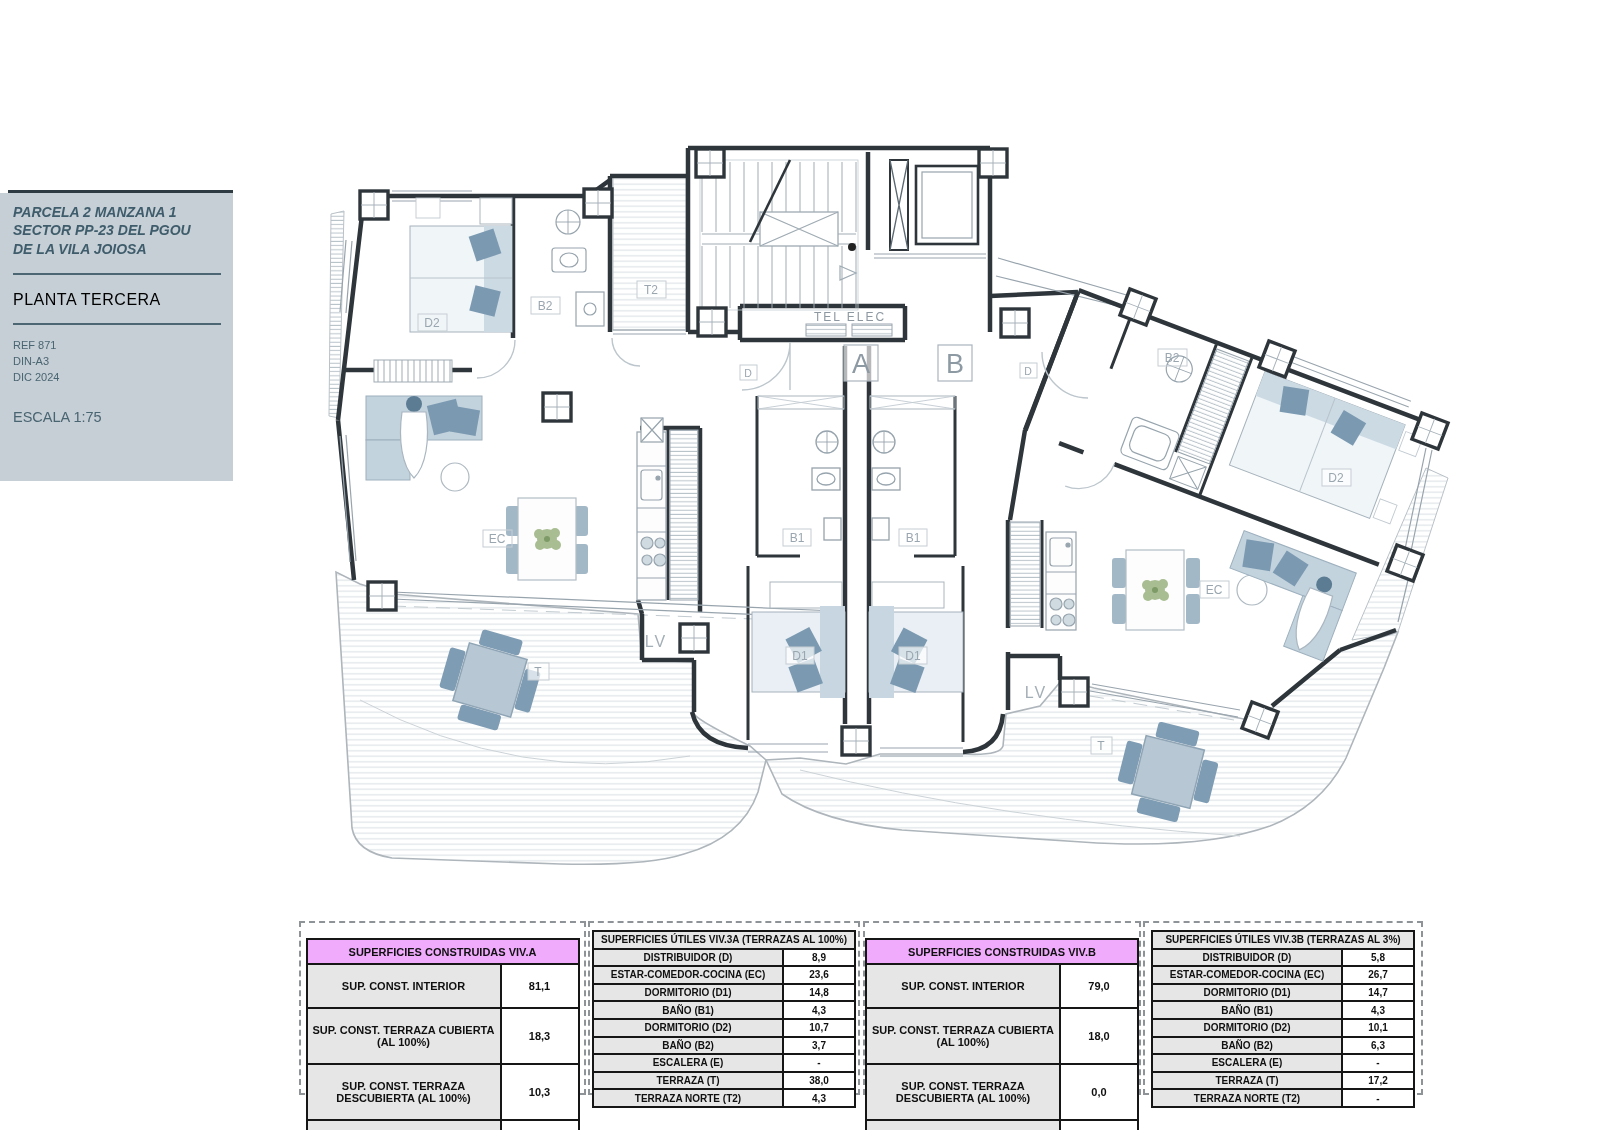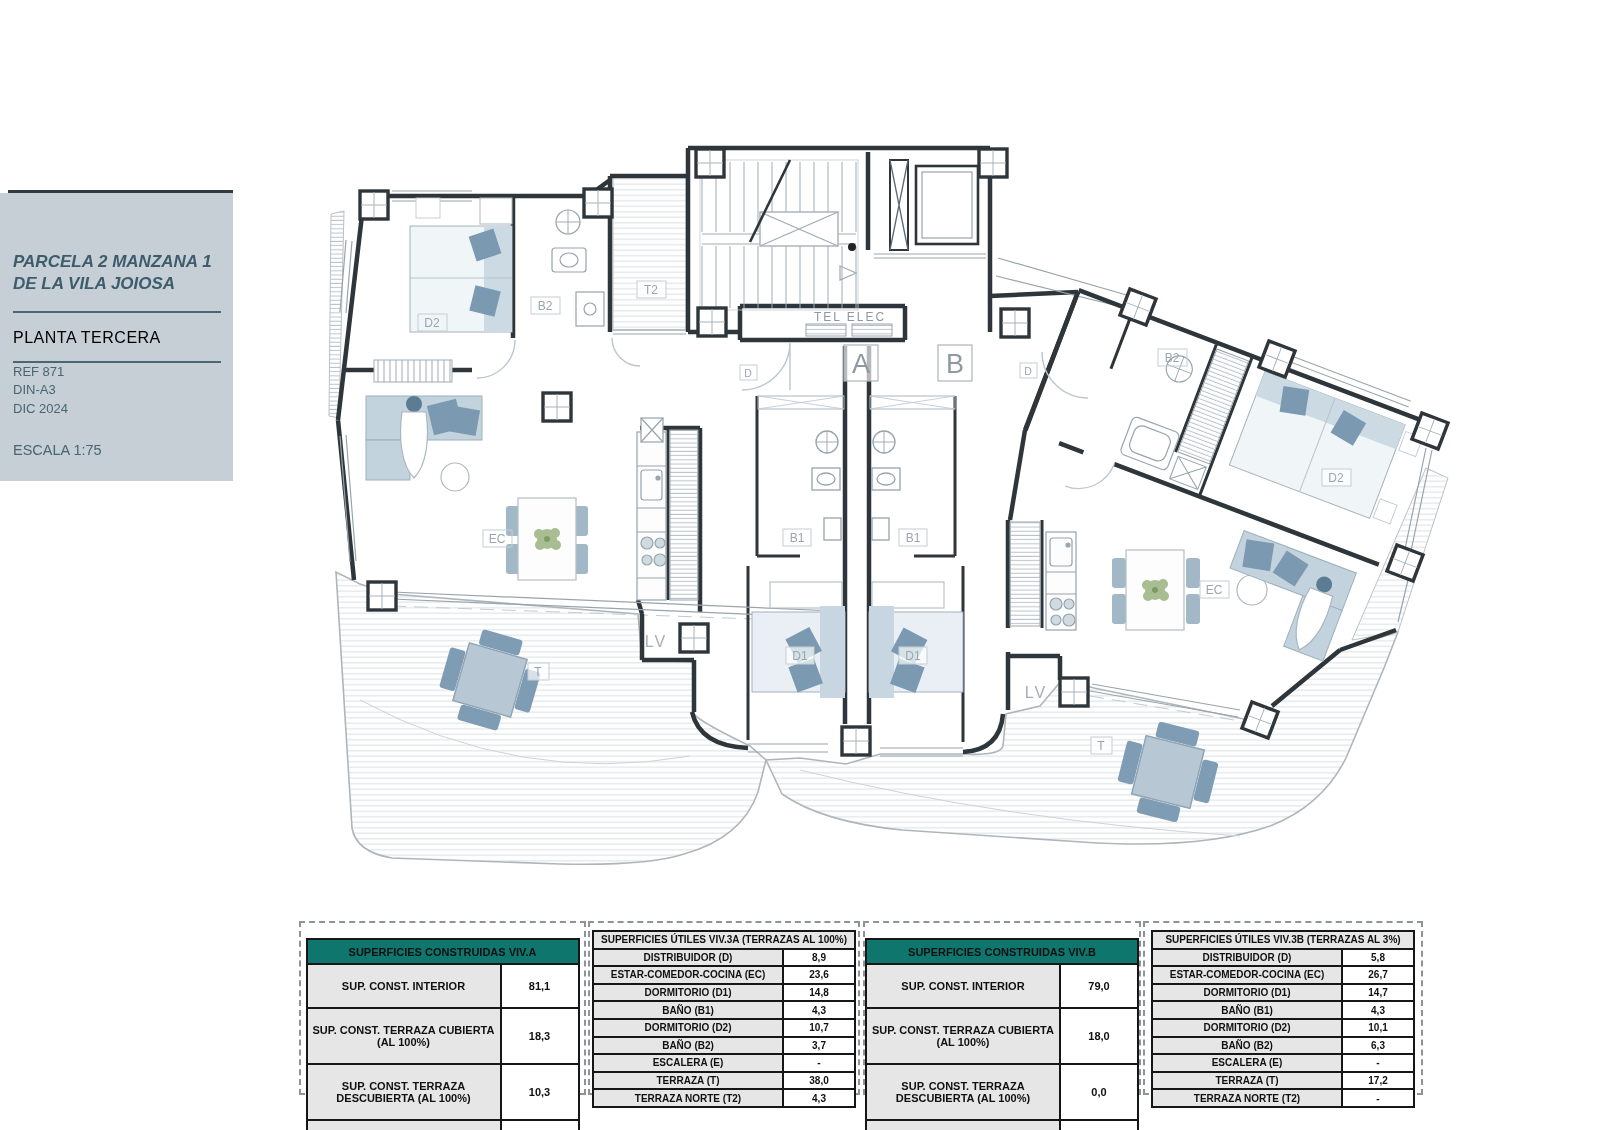--- a/index.html
+++ b/index.html
@@ -5,36 +5,36 @@
   html,body{margin:0;padding:0;background:#fff;}
   #canvas{position:relative;width:1600px;height:1130px;background:#fff;overflow:hidden;
           font-family:"Liberation Sans",sans-serif;}
   svg{position:absolute;left:0;top:0;}
 
   
   .title-block{position:absolute;left:0;top:193px;width:233px;height:288px;
                background:#c6cfd5;color:#4a6572;}
   .tb-topline{position:absolute;left:8px;top:-3px;width:225px;height:3px;background:#2e3b42;}
   .tb-inner{padding:10px 8px 0 13px;}
-  .tb-title{font-style:italic;font-weight:bold;font-size:17px;line-height:1.32;color:#3e5c6b;margin-top:48px;}
+  .tb-title{font-style:italic;font-weight:bold;font-size:14px;line-height:1.32;color:#3e5c6b;}
   .tb-rule{height:0;border:none;border-top:2px solid #4c6673;margin:0 4px 0 0;}
   .r1{margin-top:15px;} .r2{margin-top:14px;}
   .tb-floor{font-size:16px;margin-top:16px;color:#000000;letter-spacing:.5px;}
-  .tb-meta{font-size:13px;line-height:1.42;white-space:pre-line;}
+  .tb-meta{font-size:11px;line-height:1.42;margin-top:13px;white-space:pre-line;}
   .tb-scale{font-size:14.5px;margin-top:24px;}
 
   
   .tbox{position:absolute;top:921px;height:174px;border:2px dashed #8e9398;box-sizing:border-box;}
   .tbox table{border-collapse:collapse;margin:0 auto;}
   .tbox td{border:2px solid #161616;font-weight:bold;color:#101010;text-align:center;
            font-family:"Liberation Sans",sans-serif;}
   .big td{font-size:11px;}
   .big .lbl{width:184px;padding:15px 4px;background:#e6e6e6;}
   .big .val{width:74px;background:#fff;}
-  .big .hdr{background:#0f766e;height:21px;}
+  .big .hdr{background:#f0abfc;height:21px;}
   .big .h1{height:21px;} .big .h2{height:40px;} .big .ht{height:22px;}
   .small td{font-size:10px;height:15.6px;padding:0 3px;}
   .small .lbl{width:182px;background:#e6e6e6;}
   .small .val{width:64px;background:#fff;border-radius:6px;}
   .small .hdr{background:#e6e6e6;}
   .mtA{margin-top:15px!important;} .mtS{margin-top:7px!important;}
 </style>
 </head>
 <body>
 
@@ -402,20 +402,21 @@
       <text x="1214" y="594" font-size="12" fill="#9aa6af" text-anchor="middle">EC</text>
     </g>
   </g>
 </svg>
 
 <div class="title-block">
   <div class="tb-topline"></div>
   <div class="tb-inner">
     <div class="tb-title">
       <div>PARCELA 2 MANZANA 1</div>
+      <div>SECTOR PP-23 DEL PGOU</div>
       <div>DE LA VILA JOIOSA</div>
     </div>
     <hr class="tb-rule r1">
     <div class="tb-floor">PLANTA TERCERA</div>
     <hr class="tb-rule r2">
     <div class="tb-meta">REF  871
 DIN-A3
 DIC 2024</div>
     <div class="tb-scale">ESCALA 1:75</div>
   </div>

